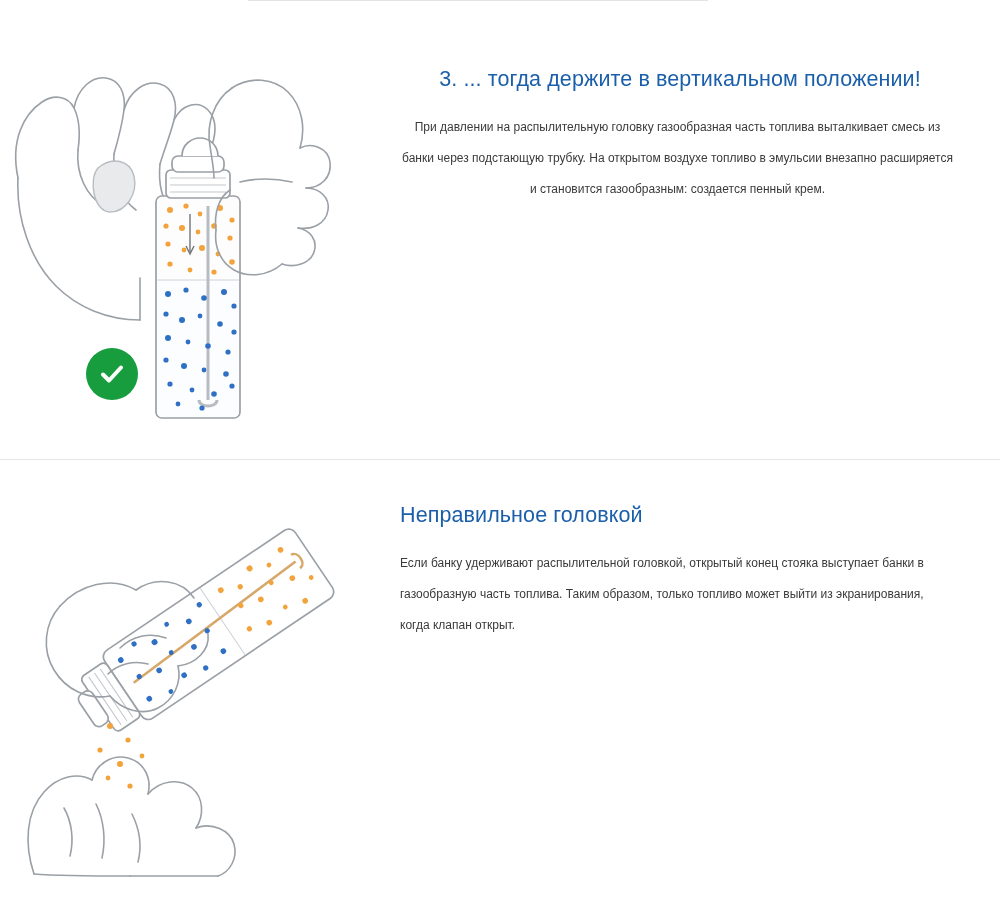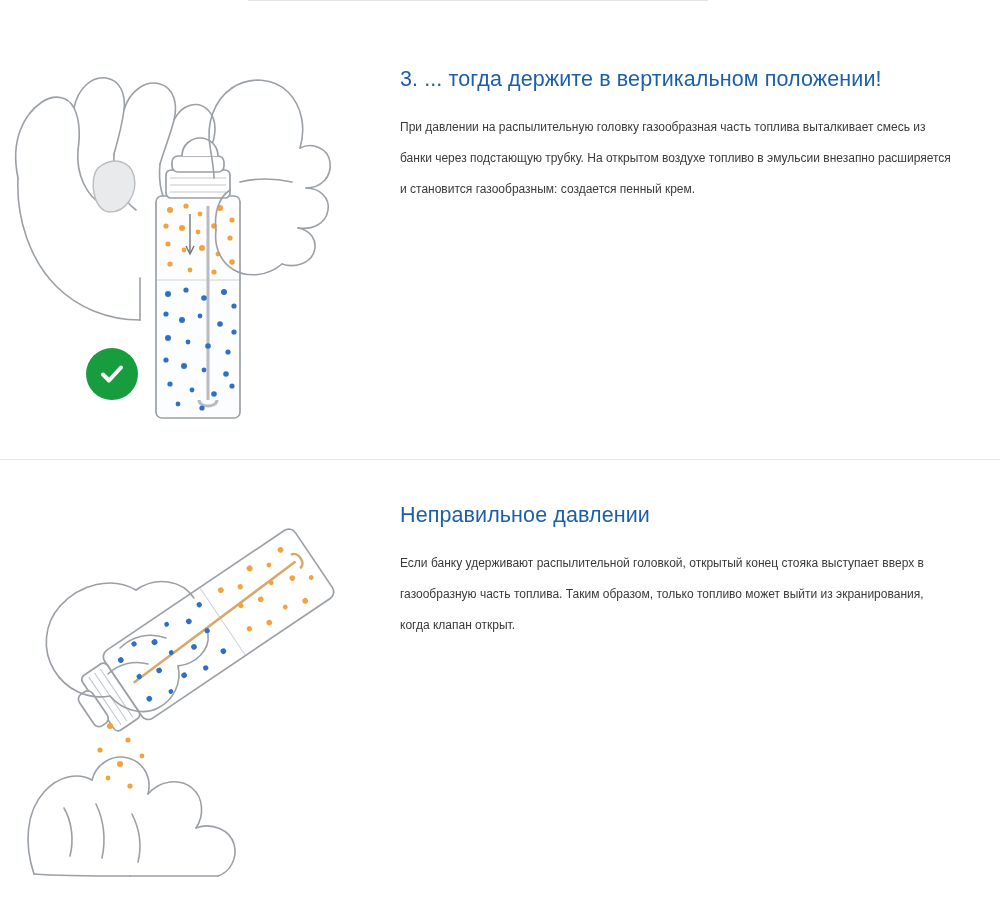--- a/index.html
+++ b/index.html
@@ -35,20 +35,21 @@
     position: relative;
     display: flex;
     align-items: flex-start;
   }
   .section-1 {
     position: absolute;
     top: 28px;
     left: 0;
     width: 1000px;
     height: 420px;
+    text-align: center;
   }
   .section-2 {
     position: absolute;
     top: 478px;
     left: 0;
     width: 1000px;
     height: 420px;
   }
 
   .divider {
@@ -325,18 +326,18 @@
           <circle cx="120" cy="286" r="3"></circle>
           <circle cx="142" cy="278" r="2.4"></circle>
           <circle cx="108" cy="300" r="2.4"></circle>
           <circle cx="130" cy="308" r="2.6"></circle>
         </g>
       </svg>
 
     </div>
 
     <div class="text-col second">
-      <h2>Неправильное давлении</h2>
-      <p>Если банку удерживают распылительной головкой, открытый конец стояка выступает вверх в газообразную часть топлива. Таким образом, только топливо может выйти из экранирования, когда клапан открыт.</p>
+      <h2>Неправильное головкой</h2>
+      <p>Если банку удерживают распылительной головкой, открытый конец стояка выступает банки в газообразную часть топлива. Таким образом, только топливо может выйти из экранирования, когда клапан открыт.</p>
     </div>
   </div>
 
 </div>
 
 </body></html>

